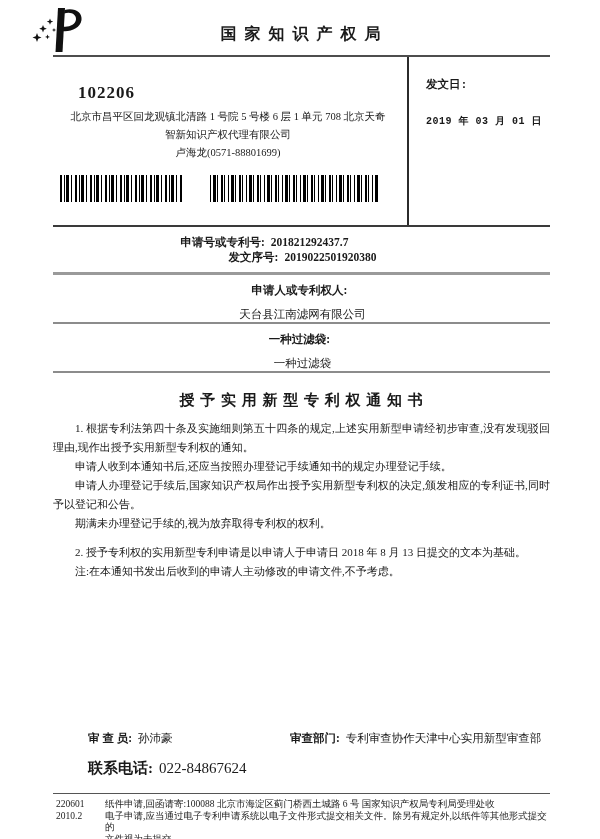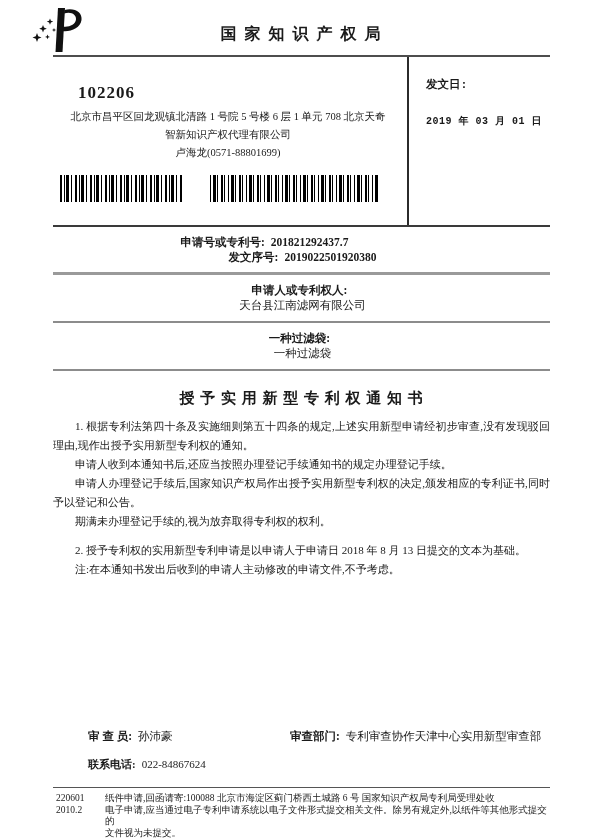--- a/index.html
+++ b/index.html
@@ -28,38 +28,38 @@
   .barcode{height:27px;}
   .bc1{width:123px;background:repeating-linear-gradient(90deg,#000 0 2px,#fff 2px 4px,#000 4px 5px,#fff 5px 6px,#000 6px 9px,#fff 9px 11px,#000 11px 12px,#fff 12px 15px);}
   .bc2{margin-left:27px;width:168px;background:repeating-linear-gradient(90deg,#000 0 1px,#fff 1px 3px,#000 3px 6px,#fff 6px 7px,#000 7px 8px,#fff 8px 11px,#000 11px 13px,#fff 13px 14px,#000 14px 15px,#fff 15px 18px);}
   .info-right{width:143px;border-left:2px solid #2b2b2b;padding:20px 0 4px 17px;font-family:Liberation Mono, monospace;}
   .date-label{font-size:11.5px;font-weight:bold;}
   .date-value{margin-top:22px;font-size:10px;font-weight:bold;white-space:nowrap;letter-spacing:0.5px;}
 
   
   .field-row{display:flex;align-items:center;font-size:11.5px;padding:8px 0 7px 2px;flex-direction:column;}
   .row-1{border-bottom:3px solid #9a9a9a;}
-  .row-2,.row-3{border-bottom:2px solid #8c8c8c;padding:8px 0 8px 2px;}
+  .row-2,.row-3{border-bottom:2px solid #8c8c8c;padding:8px 0 0 2px;gap:9px;}
   .cell-left{width:244px;}
   .lbl{font-weight:bold;margin-right:6px;}
   .val-bold{font-weight:bold;}
 
   
   .notice-title{
     margin:18px 0 0 0;text-align:center;
     font-size:15px;font-weight:bold;letter-spacing:1px;
   }
   .notice-body{margin-top:9px;font-size:11px;line-height:19px;text-align:justify;}
   .notice-body p{margin:0;text-indent:2em;}
   .notice-body p.gap{margin-top:10px;}
 
   
   .sign-row{display:flex;margin-top:150px;padding-left:35px;font-size:11.5px;}
   .sign-left{width:202px;}
-  .phone-row{margin-top:13px;padding-left:35px;font-size:11px;}
+  .phone-row{margin-top:13px;padding-left:35px;font-size:15px;}
   .divider{border:none;border-top:1px solid #555;margin:15px 0 0 0;}
 
   .fineprint{display:flex;padding-top:5px;font-size:9.5px;line-height:11.5px;color:#222;}
   .fp-codes{width:52px;padding-left:3px;flex-shrink:0;}
   .fp-text{width:445px;}
 </style>
 </head>
 <body>
 
 <div class="page">

